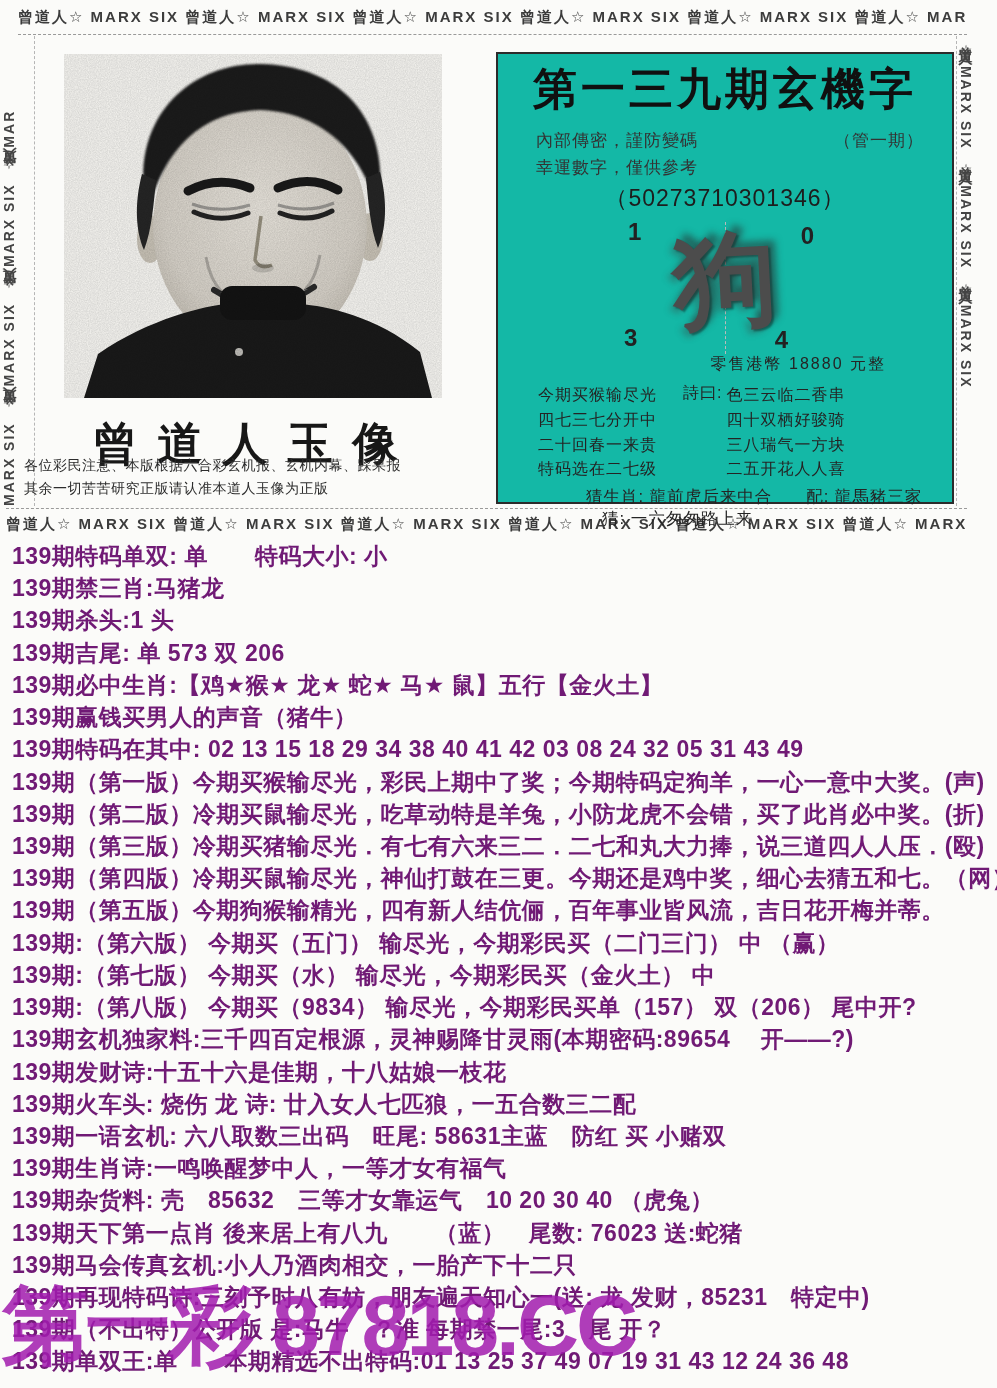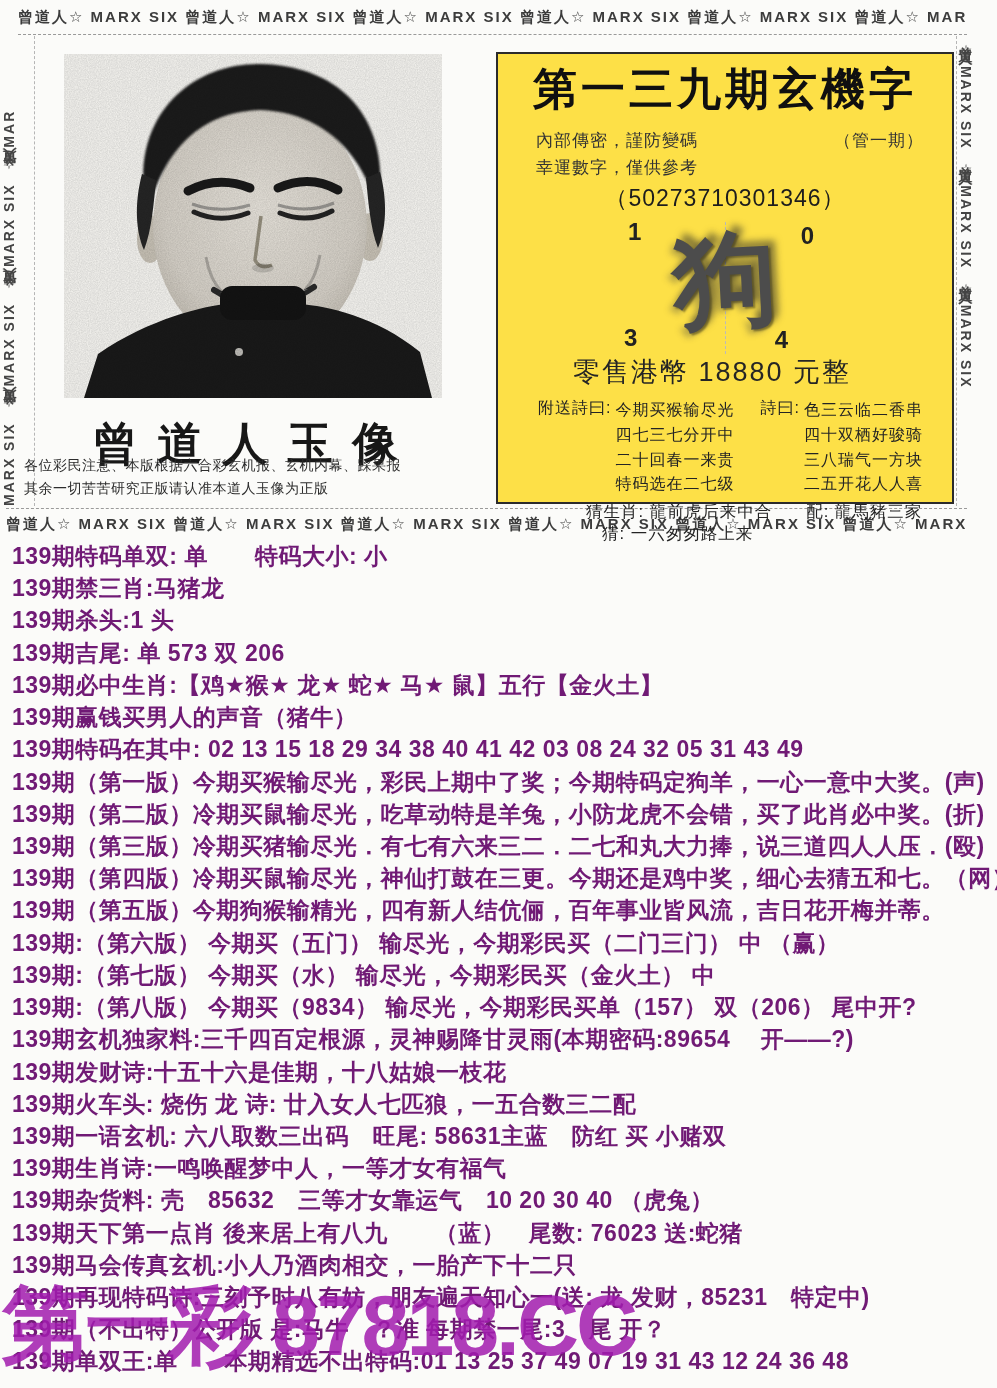--- a/index.html
+++ b/index.html
@@ -38,21 +38,21 @@
   .note{
     position:absolute;left:24px;width:450px;font-size:14px;color:#2d2d2d;
     letter-spacing:0.5px;line-height:1.5;
   }
   .note1{top:455px;}
   .note2{top:478px;}
 
   
   .mystery-box{
     position:absolute;left:496px;top:52px;width:458px;height:452px;
-    border:2px solid #2b2b2b;background:#fde047;box-sizing:border-box;
+    border:2px solid #2b2b2b;background:#14b8a6;box-sizing:border-box;
   }
   .box-title{
     margin-top:6px;text-align:center;
     font-family:"Liberation Serif","DejaVu Serif",serif;
     font-size:44px;font-weight:bold;letter-spacing:4px;color:#101010;
   }
   .notice-row{display:flex;justify-content:space-between;padding:10px 28px 0 38px;font-size:17px;color:#333;letter-spacing:1px;}
   .notice2{padding:4px 0 0 38px;font-size:17px;color:#333;letter-spacing:1px;}
   .lucky{margin-top:4px;text-align:center;font-size:23px;letter-spacing:1px;color:#1d1d1d;}
   .zodiac-area{position:relative;width:250px;height:138px;margin:2px auto 0 auto;}
@@ -63,21 +63,21 @@
     position:absolute;left:50%;top:48%;transform:translate(-50%,-50%) rotate(-3deg);
     font-family:"Liberation Serif","DejaVu Serif",serif;
     font-size:104px;font-weight:bold;color:#4c4c4c;
     text-shadow:7px -5px 7px rgba(40,40,40,.55),-4px 4px 6px rgba(60,60,60,.35),2px 2px 2px rgba(0,0,0,.4);
   }
   .corner{position:absolute;font-size:24px;color:#222;font-weight:bold;}
   .c1{left:28px;top:2px;}
   .c2{right:36px;top:6px;}
   .c3{left:24px;bottom:2px;}
   .c4{right:62px;bottom:0;}
-  .price{text-align:right;padding-right:101px;font-size:27px;color:#252525;letter-spacing:2px;}
+  .price{text-align:right;padding-right:66px;font-size:16px;color:#252525;letter-spacing:2px;}
   .poems{display:flex;margin-top:8px;padding-left:40px;gap:26px;}
   .poem{display:flex;font-size:16px;color:#242424;letter-spacing:1px;}
   .poem-label{white-space:nowrap;margin-right:4px;}
   .poem-line{line-height:1.55;white-space:nowrap;}
   .guess-row{display:flex;gap:34px;padding-left:88px;font-size:16.5px;color:#242424;margin-top:4px;letter-spacing:1px;text-align:center;}
   .guess2{padding-left:104px;font-size:16.5px;color:#242424;letter-spacing:1px;}
 
   
   .lines{position:absolute;left:12px;top:544px;right:2px;z-index:1;}
   .pline{
@@ -177,21 +177,20 @@
     <div class="zodiac-area">
       <span class="corner c1">1</span>
       <span class="corner c2">0</span>
       <span class="corner c3">3</span>
       <span class="corner c4">4</span>
       <span class="zodiac-char">狗</span>
     </div>
     <div class="price">零售港幣 18880 元整</div>
     <div class="poems">
       <div class="poem">
-        <span class="poem-label">附送詩曰:</span>
         <div>
 
         <div class="poem-line">今期买猴输尽光</div>
             <div class="poem-line">四七三七分开中</div>
             <div class="poem-line">二十回春一来贵</div>
             <div class="poem-line">特码选在二七级</div>
           </div>
       </div>
       <div class="poem">
         <span class="poem-label">詩曰:</span>

